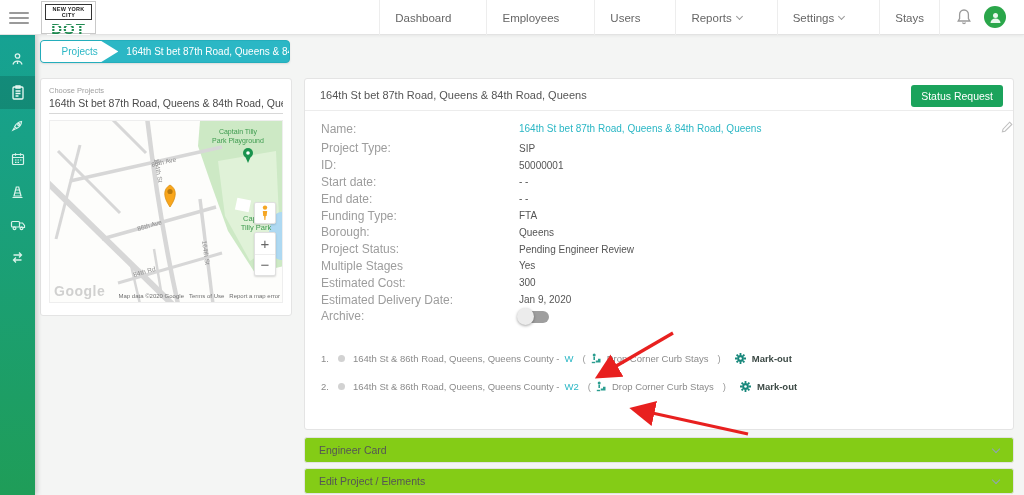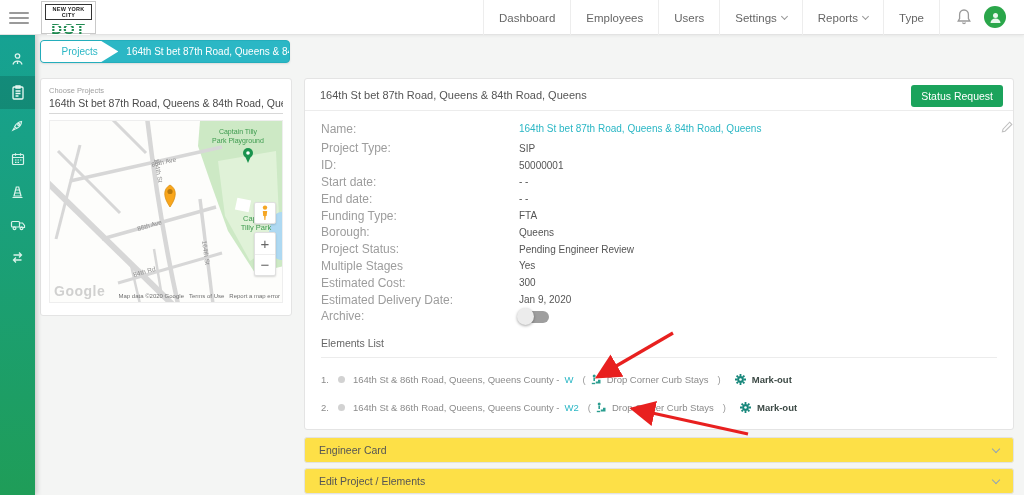--- a/index.html
+++ b/index.html
@@ -13,21 +13,21 @@
   .logo { position:absolute; left:41px; top:1px; width:55px; height:33px; background:#fff;
           border:1px solid #c9c9c9; padding:2px 3px; }
   .logo-top { font-size:5.5px; font-weight:bold; color:#222; border:1px solid #333;
               text-align:center; letter-spacing:.2px; padding:1px 0; }
   .logo-dot { position:relative; font-size:15px; font-weight:900; color:#1f8a50;
               text-align:center; letter-spacing:1px; line-height:17px; }
   .logo-dot::after { content:""; position:absolute; left:2px; right:2px; top:3px; height:12px;
               background:repeating-linear-gradient(to bottom, transparent 0 2px, #fff 2px 3px); }
   .nav { position:absolute; right:84px; top:0; height:35px; display:flex; }
   .nav-item { display:flex; align-items:center; gap:5px; padding:0 15px; font-size:11.5px;
-              color:#666; border-left:1px solid #ededed; cursor:pointer; }
+              color:#666; border-left:1px solid #ededed; cursor:pointer;margin-left:20px; }
   .nav-item:last-child { border-right:1px solid #ededed; }
   .chev { display:inline-block; width:5px; height:5px; border-right:1.4px solid #999;
           border-bottom:1.4px solid #999; transform:rotate(45deg); margin-top:-3px; }
   .bell { position:absolute; right:52px; top:8px; cursor:pointer; }
   .avatar { position:absolute; right:18px; top:6px; width:22px; height:22px; border-radius:50%;
             background:#2aa64a; display:flex; align-items:center; justify-content:center; cursor:pointer; }
 
   
   .sidebar { position:absolute; top:35px; left:0; width:35px; height:460px;
              background:linear-gradient(to bottom, #16a293, #1f9d58);
@@ -93,21 +93,21 @@
   .el-title { font-size:10.5px; color:#666; padding-bottom:8px; border-bottom:1px solid #ececec; }
   .el-item { display:flex; align-items:center; gap:5px; margin-top:15px; font-size:9.5px; color:#8b8b8b; }
   .el-num { width:12px; color:#8b8b8b; }
   .el-dot { width:7px; height:7px; border-radius:50%; background:#d2d2d2; margin-right:3px; }
   .el-code { color:#2bb7c5; cursor:pointer; }
   .el-paren { color:#9a9a9a; margin-left:4px; }
   .el-action { color:#3d4a46; font-weight:bold; font-size:9.5px; cursor:pointer; }
   .gear-wrap { margin-left:8px; display:flex; align-items:center; cursor:pointer; }
 
   
-  .accordion { position:absolute; left:304px; width:710px; height:26px; background:#fde047;
+  .accordion { position:absolute; left:304px; width:710px; height:26px; background:#84cc16;
                border:1px solid #e2e2e2; border-radius:3px; display:flex; align-items:center;
                justify-content:space-between; padding:0 14px; cursor:pointer; }
   .acc-label { font-size:10.5px; color:#555; }
   .acc-chev { width:6px; height:6px; border-right:1.5px solid #8fa3b8; border-bottom:1.5px solid #8fa3b8;
               transform:rotate(45deg); margin-top:-3px; }
 
   
   .arrows { position:absolute; inset:0; width:1024px; height:495px; pointer-events:none; z-index:60; }
 
   svg text { font-family:"Liberation Sans", sans-serif; }
@@ -129,29 +129,29 @@
     <div class="nav-item">
         <span>Dashboard</span>
       </div>
     <div class="nav-item">
         <span>Employees</span>
       </div>
     <div class="nav-item">
         <span>Users</span>
       </div>
     <div class="nav-item">
+        <span>Reports</span>
+        <i class="chev"></i>
+      </div>
+    <div class="nav-item">
         <span>Settings</span>
         <i class="chev"></i>
       </div>
     <div class="nav-item">
-        <span>Reports</span>
-        <i class="chev"></i>
-      </div>
-    <div class="nav-item">
-        <span>Type</span>
+        <span>Stays</span>
       </div>
   </div>
   <div class="bell">
     <svg width="16" height="18" viewBox="0 0 16 18">
         <path d="M8 2 C5 2 3.6 4.2 3.6 6.5 L3.6 10.5 L2.2 13 L13.8 13 L12.4 10.5 L12.4 6.5 C12.4 4.2 11 2 8 2 Z" fill="none" stroke="#9a9a9a" stroke-width="1.3"></path>
         <path d="M6.5 14.5 a1.6 1.6 0 0 0 3 0" fill="none" stroke="#9a9a9a" stroke-width="1.3"></path>
       </svg>
   </div>
   <div class="avatar">
     <svg width="13" height="13" viewBox="0 0 13 13">
@@ -337,21 +337,20 @@
         <span class="flabel">Estimated Delivery Date:</span>
         <span class="fvalue">Jan 9, 2020</span>
       </div>
     <div class="frow">
         <span class="flabel">Archive:</span>
         <span class="toggle"></span>
       </div>
   </div>
 
   <div class="elements">
-    <div class="el-title">Elements List</div>
 
     <div class="el-item">
       <span class="el-num">1.</span>
       <span class="el-dot"></span>
       <span>164th St &amp; 86th Road, Queens, Queens County -</span>
       <span class="el-code">W</span>
       <span class="el-paren">(</span>
       <svg width="11" height="11" viewBox="0 0 11 11">
           <circle cx="3.2" cy="2" r="1.5" fill="#2a9d8f"></circle>
           <path d="M2.4 3.8 L4 3.8 L4 7 L2.4 7 Z" fill="#2a9d8f"></path>

